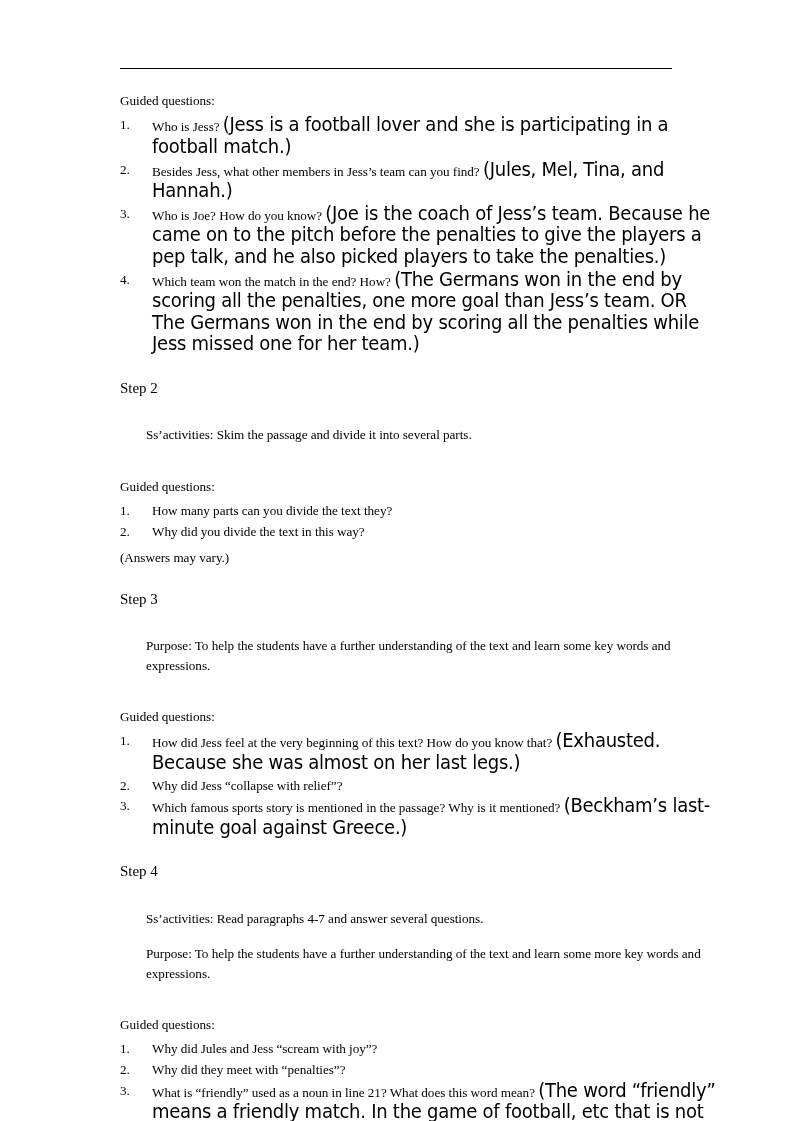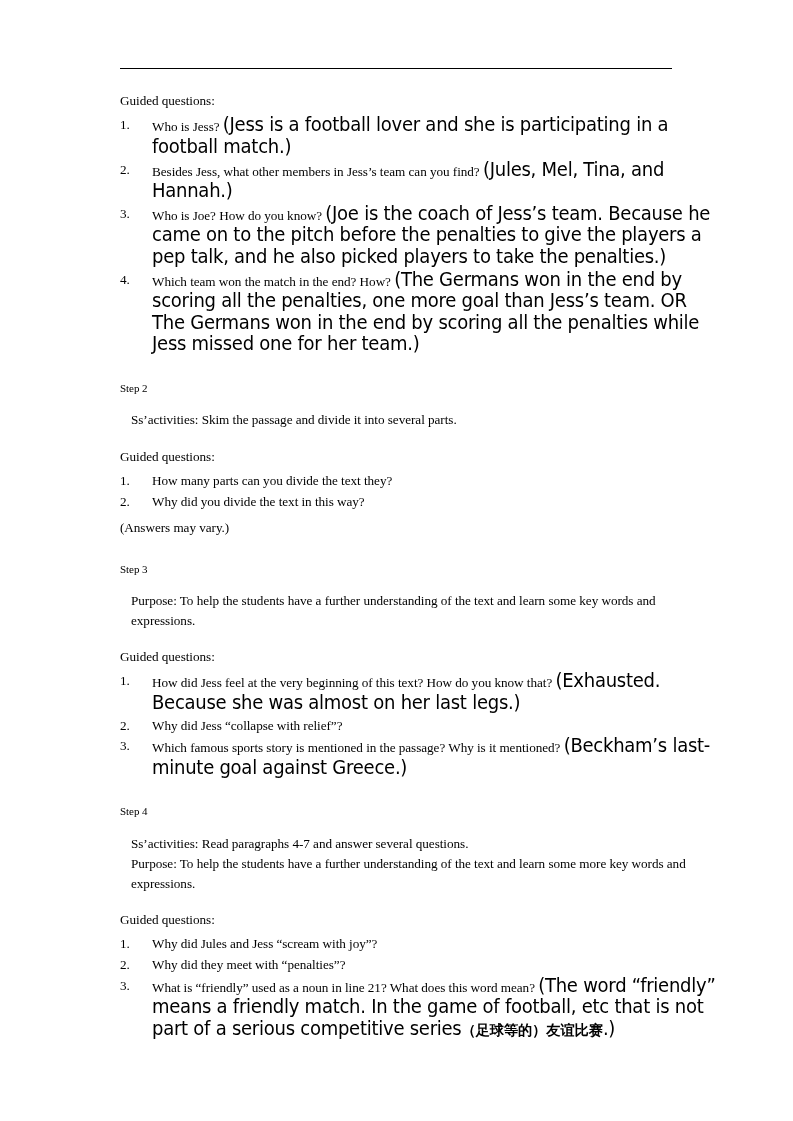--- a/index.html
+++ b/index.html
@@ -77,25 +77,25 @@
     top: 0;
     width: 26px;
     font-family: "Liberation Serif", "DejaVu Serif", serif;
     font-size: 13.2px;
   }
   
   li.tall { line-height: 20.6px; }
 
   .step {
     margin: 0;
-    font-size: 11px;
+    font-size: 15px;
     line-height: 19.4px;
   }
   .act {
-    margin: 1px;
+    margin: 16px;
     padding-left: 10px;
     font-size: 13.2px;
     line-height: 19.4px;
   }
   .gap-lg { height: 22px; }
   .gap-md { height: 16px; }
   .gap-sm { height: 11px; }
   .gap-xs { height: 6px; }
 </style>
 </head>

